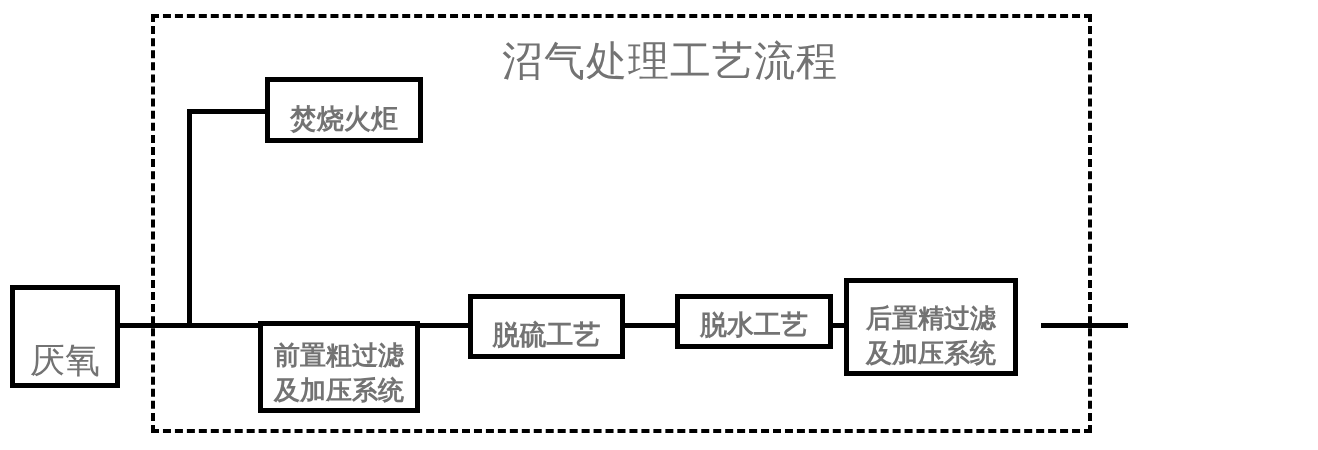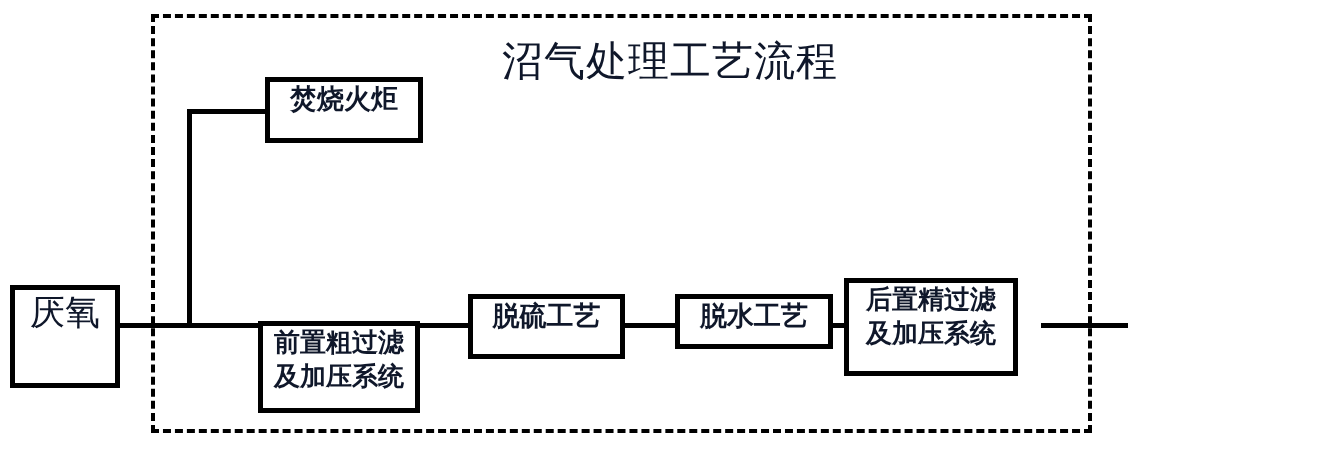--- a/index.html
+++ b/index.html
@@ -6,21 +6,21 @@
     margin: 0;
     padding: 0;
     background: #ffffff;
   }
   .canvas {
     position: relative;
     width: 1318px;
     height: 450px;
     background: #ffffff;
     font-family: "Liberation Serif", "DejaVu Serif", serif;
-    color: #0f172a;
+    color: #737373;
     overflow: hidden;
   }
   .dashed-frame {
     position: absolute;
     left: 151px;
     top: 14px;
     width: 941px;
     height: 419px;
     border: 4px dashed #000000;
     box-sizing: border-box;
@@ -38,21 +38,21 @@
     white-space: nowrap;
   }
   .node {
     position: absolute;
     border: 5px solid #000000;
     box-sizing: border-box;
     background: #ffffff;
     display: flex;
     flex-direction: column;
     align-items: center;
-    justify-content: flex-start;
+    justify-content: flex-end;
     text-align: center;
     font-weight: 700;
     line-height: 1.32;
   }
   .node-source {
     left: 10px; top: 285px; width: 110px; height: 103px;
     font-size: 35px; font-weight: 400; line-height: 1.3;
   }
   .node-flare {
     left: 265px; top: 77px; width: 158px; height: 66px;

